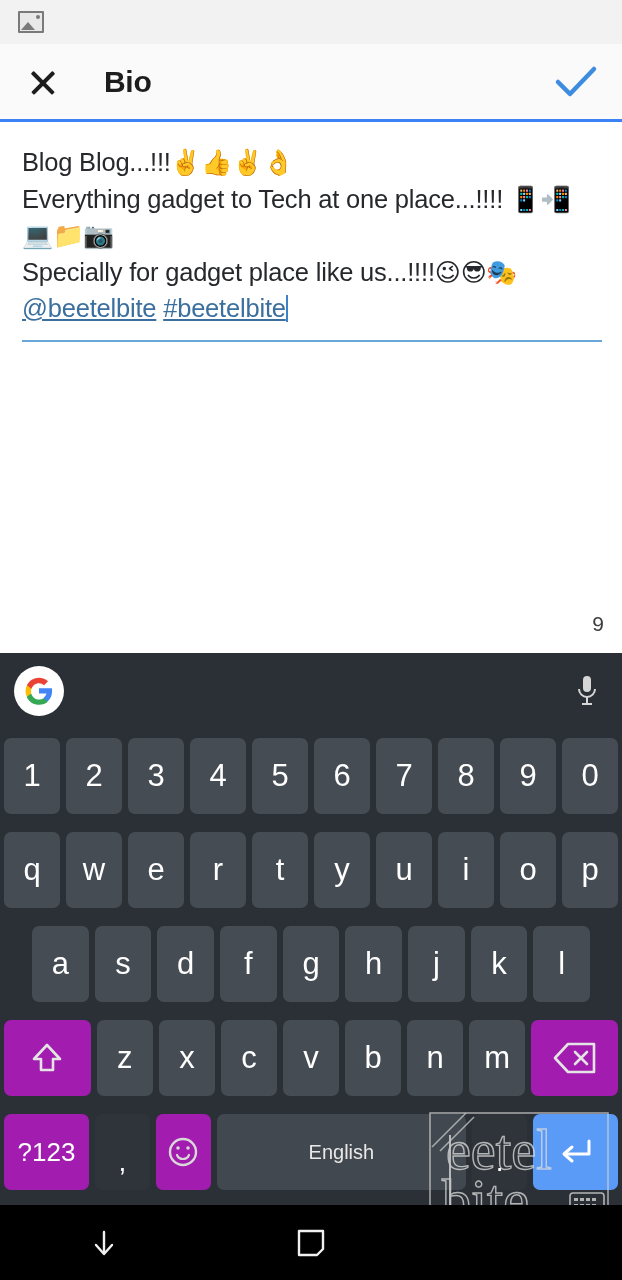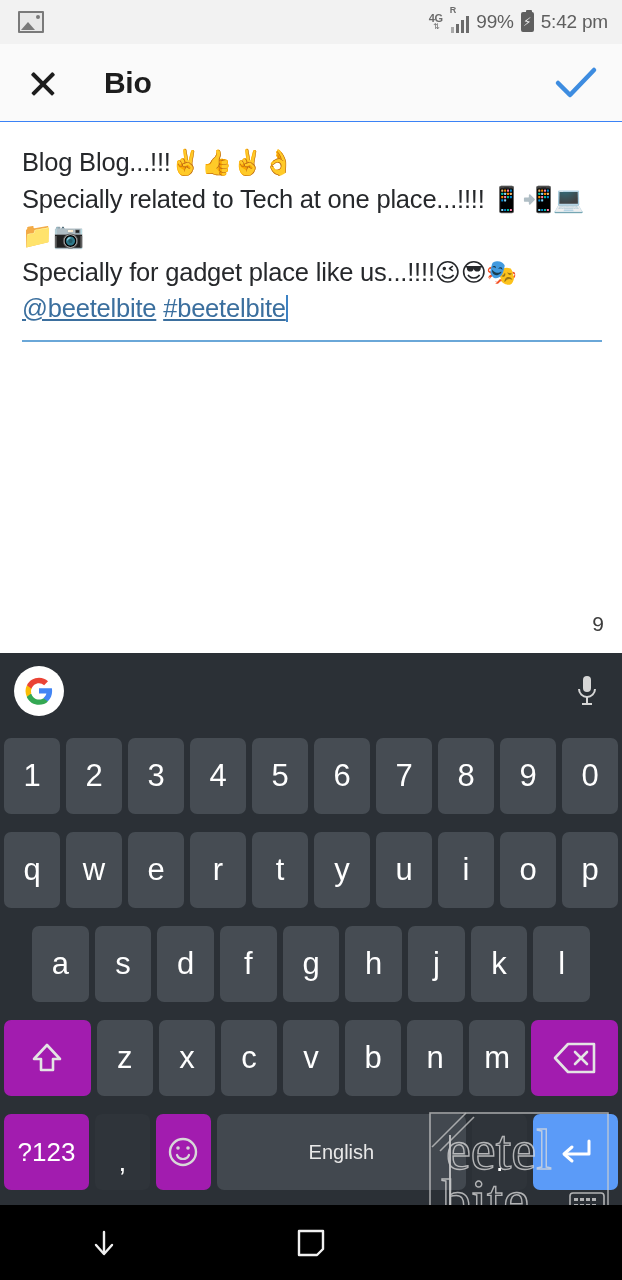--- a/index.html
+++ b/index.html
@@ -53,21 +53,21 @@
   }
   .batt .bolt {
     position: absolute; inset: 0; color: #f2f2f2; font-size: 12px; line-height: 16px; text-align: center;
   }
   .sb-time { font-size: 19px; color: #5f5f5f; letter-spacing: -0.2px; }
 
   
   .appbar {
     height: 78px; background: #fafafa;
     display: flex; align-items: center; padding: 0 24px;
-    border-bottom: 1px solid #3b82f6;
+    border-bottom: 3px solid #3b82f6;
   }
   .close-x { width: 38px; height: 38px; position: relative; cursor: pointer; }
   .close-x::before, .close-x::after {
     content: ''; position: absolute; left: 4px; top: 18px; width: 30px; height: 3.5px; background: #1d1d1d; border-radius: 1px;
   }
   .close-x::before { transform: rotate(45deg); }
   .close-x::after  { transform: rotate(-45deg); }
   .appbar-title {
     font-size: 30px; font-weight: 700; color: #1d1d1d; margin-left: 42px; letter-spacing: -0.3px;
   }
@@ -144,56 +144,36 @@
 <div class="screen">
 
   <div class="statusbar">
     <div class="sb-left">
       <span class="gallery-ico">
         <span class="frame"></span>
           <span class="mtn"></span>
           <span class="sun"></span>
       </span>
     </div>
-    <div class="sb-right">
-      <span class="net4g">
-        <span class="lbl">4G</span>
-        <span class="arrows">⇅</span>
-      </span>
-      <span class="sig-wrap">
-        <span class="roam">R</span>
-        <span class="signal">
-            <i></i>
-            <i></i>
-            <i></i>
-            <i></i>
-          </span>
-      </span>
-      <span class="batt-pct">99%</span>
-      <span class="batt">
-          <span class="bolt">⚡</span>
-        </span>
-      <span class="sb-time">5:42 pm</span>
-    </div>
   </div>
 
   <div class="appbar">
     <div class="close-x"></div>
     <div class="appbar-title">Bio</div>
     <div class="appbar-spacer"></div>
     <div class="check-btn">
       <svg width="44" height="36" viewBox="0 0 44 36">
         <path d="M4 18 L16 30 L40 5" fill="none" stroke="#3d8ce0" stroke-width="4.5" stroke-linecap="round" stroke-linejoin="round"></path>
       </svg>
     </div>
   </div>
 
   <div class="editor">
     <div class="bio-text"><span>Blog Blog...!!!</span><span class="emo">✌️👍✌️👌</span>
-<span>Specially related to Tech at one place...!!!! </span><span class="emo">📱📲💻📁📷</span>
+<span>Everything gadget to Tech at one place...!!!! </span><span class="emo">📱📲💻📁📷</span>
 <span>Specially for gadget place like us...!!!!</span><span class="emo">😉😎🎭</span>
 <span class="tag">@beetelbite</span> <span class="tag">#beetelbite</span><span class="caret"></span></div>
     <div class="underline"></div>
   </div>
   <div class="counter">9</div>
 
   <div class="keyboard">
 
     <div class="kb-suggest">
       <span class="g-logo">

